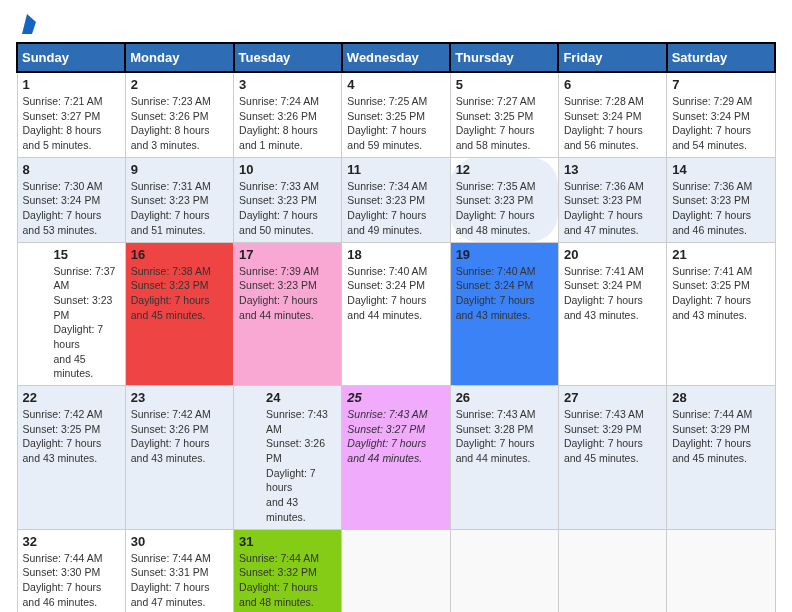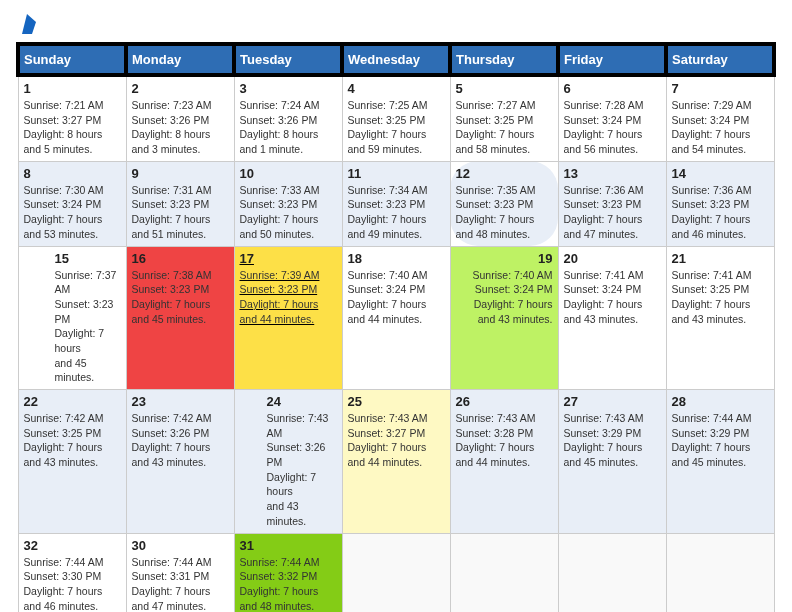--- a/index.html
+++ b/index.html
@@ -39,21 +39,21 @@
       border-collapse: collapse;
       font-size: 11px;
     }
     .calendar-table th {
       background: #2e6db4;
       color: #fff;
       padding: 6px 4px;
       text-align: left;
       font-size: 13px;
       font-weight: bold;
-      border: 4px solid #000000;
+      border: 2px solid #000000;
     }
     .calendar-table td {
       border: 1px solid #ccc;
       vertical-align: top;
       padding: 4px 5px;
       width: calc(100% / 7);
       min-height: 80px;
       background: #fff;
     }
     .calendar-table tr:nth-child(even) td {
@@ -186,29 +186,29 @@
       </tr>
       <tr>
         <td style="background: rgb(255, 255, 255); padding-left: 36px;">
           <span class="day-num">15</span>
           <div class="day-info">Sunrise: 7:37 AM<br>Sunset: 3:23 PM<br>Daylight: 7 hours<br>and 45 minutes.</div>
         </td>
         <td style="background: #ef4444;">
           <span class="day-num">16</span>
           <div class="day-info">Sunrise: 7:38 AM<br>Sunset: 3:23 PM<br>Daylight: 7 hours<br>and 45 minutes.</div>
         </td>
-        <td style="background: #fde047; text-decoration: underline;">
+        <td style="background: #f9a8d4;">
           <span class="day-num">17</span>
           <div class="day-info">Sunrise: 7:39 AM<br>Sunset: 3:23 PM<br>Daylight: 7 hours<br>and 44 minutes.</div>
         </td>
         <td style="background: rgb(255, 255, 255);">
           <span class="day-num">18</span>
           <div class="day-info">Sunrise: 7:40 AM<br>Sunset: 3:24 PM<br>Daylight: 7 hours<br>and 44 minutes.</div>
         </td>
-        <td style="background: #bef264; text-align: right;">
+        <td style="background: #3b82f6;">
           <span class="day-num">19</span>
           <div class="day-info">Sunrise: 7:40 AM<br>Sunset: 3:24 PM<br>Daylight: 7 hours<br>and 43 minutes.</div>
         </td>
         <td style="background: rgb(255, 255, 255);">
           <span class="day-num">20</span>
           <div class="day-info">Sunrise: 7:41 AM<br>Sunset: 3:24 PM<br>Daylight: 7 hours<br>and 43 minutes.</div>
         </td>
         <td style="background: rgb(255, 255, 255);">
           <span class="day-num">21</span>
           <div class="day-info">Sunrise: 7:41 AM<br>Sunset: 3:25 PM<br>Daylight: 7 hours<br>and 43 minutes.</div>
@@ -220,21 +220,21 @@
           <div class="day-info">Sunrise: 7:42 AM<br>Sunset: 3:25 PM<br>Daylight: 7 hours<br>and 43 minutes.</div>
         </td>
         <td style="background: rgb(232, 238, 247);">
           <span class="day-num">23</span>
           <div class="day-info">Sunrise: 7:42 AM<br>Sunset: 3:26 PM<br>Daylight: 7 hours<br>and 43 minutes.</div>
         </td>
         <td style="background: rgb(232, 238, 247); padding-left: 32px;">
           <span class="day-num">24</span>
           <div class="day-info">Sunrise: 7:43 AM<br>Sunset: 3:26 PM<br>Daylight: 7 hours<br>and 43 minutes.</div>
         </td>
-        <td style="background: #fef9c3;">
+        <td style="background: #f0abfc; font-style: italic;">
           <span class="day-num">25</span>
           <div class="day-info">Sunrise: 7:43 AM<br>Sunset: 3:27 PM<br>Daylight: 7 hours<br>and 44 minutes.</div>
         </td>
         <td style="background: rgb(232, 238, 247);">
           <span class="day-num">26</span>
           <div class="day-info">Sunrise: 7:43 AM<br>Sunset: 3:28 PM<br>Daylight: 7 hours<br>and 44 minutes.</div>
         </td>
         <td style="background: rgb(232, 238, 247);">
           <span class="day-num">27</span>
           <div class="day-info">Sunrise: 7:43 AM<br>Sunset: 3:29 PM<br>Daylight: 7 hours<br>and 45 minutes.</div>

